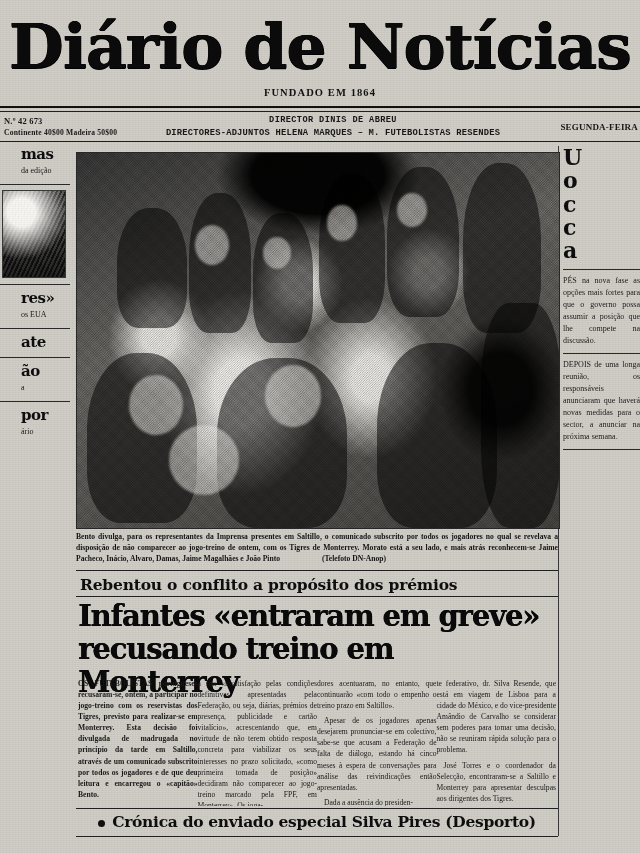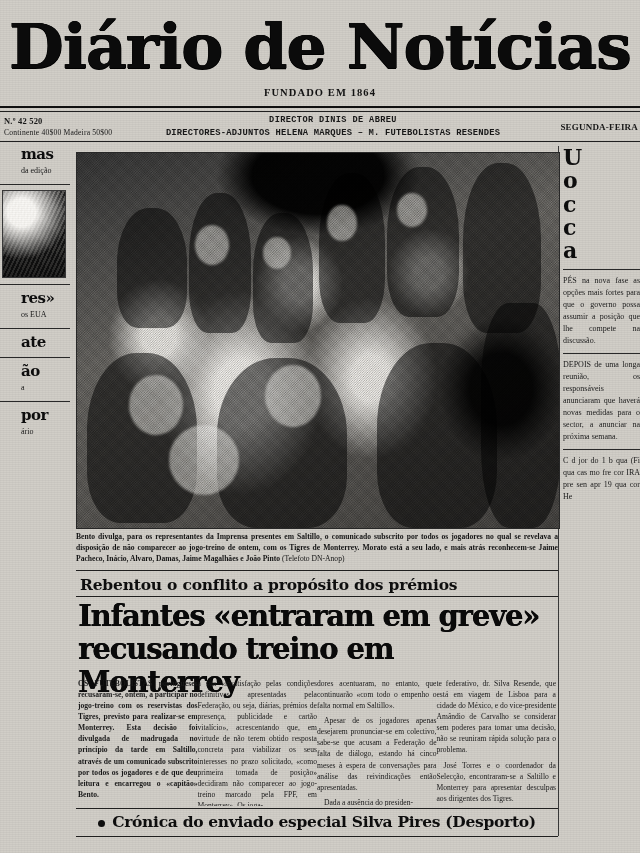--- a/index.html
+++ b/index.html
@@ -80,21 +80,21 @@
     font-size: 8.5px;
     font-weight: 700;
     letter-spacing: .2px;
   }
   .infobar .left {
     width: 132px;
     padding-left: 4px;
     line-height: 1.35;
   }
   .infobar .left .iss { font-size: 8.5px; }
-  .infobar .left .pr { font-size: 7.6px; font-weight: 400; }
+  .infobar .left .pr { font-size: 7.6px; font-weight: 700; }
   .infobar .center {
     flex: 1;
     text-align: center;
     line-height: 1.45;
     font-family: Liberation Mono, monospace;
   }
   .infobar .center .d1 { font-size: 8.6px; letter-spacing: .4px; }
   .infobar .center .d2 { font-size: 8.8px; }
   .infobar .right {
     width: 108px;
@@ -234,21 +234,21 @@
     position: absolute;
     left: 76px;
     top: 532px;
     width: 482px;
     font-size: 7.6px;
     line-height: 1.42;
     font-weight: 700;
     text-align: justify;
     color: #151515;
   }
-  .caption .credit { font-weight: 400; }
+  .caption .credit { font-weight: 700; margin-left: 40px; }
 
   
   .kicker {
     position: absolute;
     left: 80px;
     top: 575px;
     width: 478px;
     font-family: "DejaVu Serif", serif;
     font-size: 15.5px;
     font-weight: 700;
@@ -353,21 +353,21 @@
   <div class="masthead">
     <div class="masthead-title">Diário de Notícias</div>
     <div class="founded">FUNDADO EM 1864</div>
   </div>
 
   <div class="rule" style="top:106px;"></div>
   <div class="rule thin" style="top:111px;"></div>
 
   <div class="infobar">
     <div class="left">
-      <div class="iss">N.º 42 520</div>
+      <div class="iss">N.º 42 673</div>
       <div class="pr">Continente 40$00  Madeira 50$00</div>
     </div>
     <div class="center">
       <div class="d1">DIRECTOR DINIS DE ABREU</div>
       <div class="d2">DIRECTORES-ADJUNTOS HELENA MARQUES – M. FUTEBOLISTAS RESENDES</div>
     </div>
     <div class="right">SEGUNDA-FEIRA</div>
   </div>
 
   <div class="rule thin" style="top:141px;"></div>
@@ -404,21 +404,20 @@
     <div class="rail-head">U</div>
     <div class="rail-head">o</div>
     <div class="rail-head">c</div>
     <div class="rail-head">c</div>
     <div class="rail-head">a</div>
     <div class="rail-divider"></div>
     <div class="rail-text">PÉS na nova fase as opções mais fortes para que o governo possa assumir a posição que lhe compete na discussão.</div>
     <div class="rail-divider"></div>
     <div class="rail-text">DEPOIS de uma longa reunião, os responsáveis anunciaram que haverá novas medidas para o sector, a anunciar na próxima semana.</div>
     <div class="rail-divider"></div>
-    <div class="rail-text">C d jor do 1 b qua (Fi qua cas mo fre cor IRA pre sen apr 19 qua cor He</div>
   </div>
 
   <div class="photo-wrap">
     <div class="photo"></div>
 
     <div class="fig" style="left:40px;  top:55px;  width:70px;  height:120px;"></div>
     <div class="fig" style="left:112px; top:40px;  width:62px;  height:140px;"></div>
     <div class="fig" style="left:176px; top:60px;  width:60px;  height:130px;"></div>
     <div class="fig" style="left:242px; top:20px;  width:66px;  height:150px;"></div>
     <div class="fig" style="left:310px; top:14px;  width:72px;  height:150px;"></div>
@@ -454,21 +453,21 @@
 
   <div class="body-cols">
     <div class="bcol">
       <p class="first lead">OS FUTEBOLISTAS portugueses recusaram-se, ontem, a participar no jogo-treino com os reservistas dos Tigres, previsto para realizar-se em Monterrey. Esta decisão foi divulgada de madrugada no princípio da tarde em Saltillo, através de um comunicado subscrito por todos os jogadores e de que deu leitura e encarregou o «capitão» Bento.</p>
       <p>Os seleccionados manifestam</p>
     </div>
     <div class="bcol">
       <p class="first">a sua «insatisfação pelas condições definitivas apresentadas pela Federação, ou seja, diárias, prémios de presença, publicidade e cartão vitalício», acrescentando que, em virtude de não terem obtido resposta concreta para viabilizar os seus interesses no prazo solicitado, «como primeira tomada de posição» decidiram não comparecer ao jogo-treino marcado pela FPF, em Monterrey». Os joga-</p>
     </div>
     <div class="bcol">
-      <p class="first">dores acentuaram, no entanto, que continuarão «com todo o empenho o falta normal em Saltillo».</p>
+      <p class="first">dores acentuaram, no entanto, que continuarão «com todo o empenho o treino prazo em Saltillo».</p>
       <p>Apesar de os jogadores apenas desejarem pronunciar-se em colectivo, sabe-se que acusam a Federação de falta de diálogo, estando há cinco meses à espera de conversações para análise das reivindicações então apresentadas.</p>
       <p>Dada a ausência do presiden-</p>
     </div>
     <div class="bcol">
       <p class="first">te federativo, dr. Silva Resende, que está em viagem de Lisboa para a cidade do México, e do vice-presidente Amândio de Carvalho se considerar sem poderes para tomar uma decisão, não se reuniram rápida solução para o problema.</p>
       <p>José Torres e o coordenador da Selecção, encontraram-se a Saltillo e Monterrey para apresentar desculpas aos dirigentes dos Tigres.</p>
     </div>
   </div>
 
   <div class="footer-rule-top"></div>

